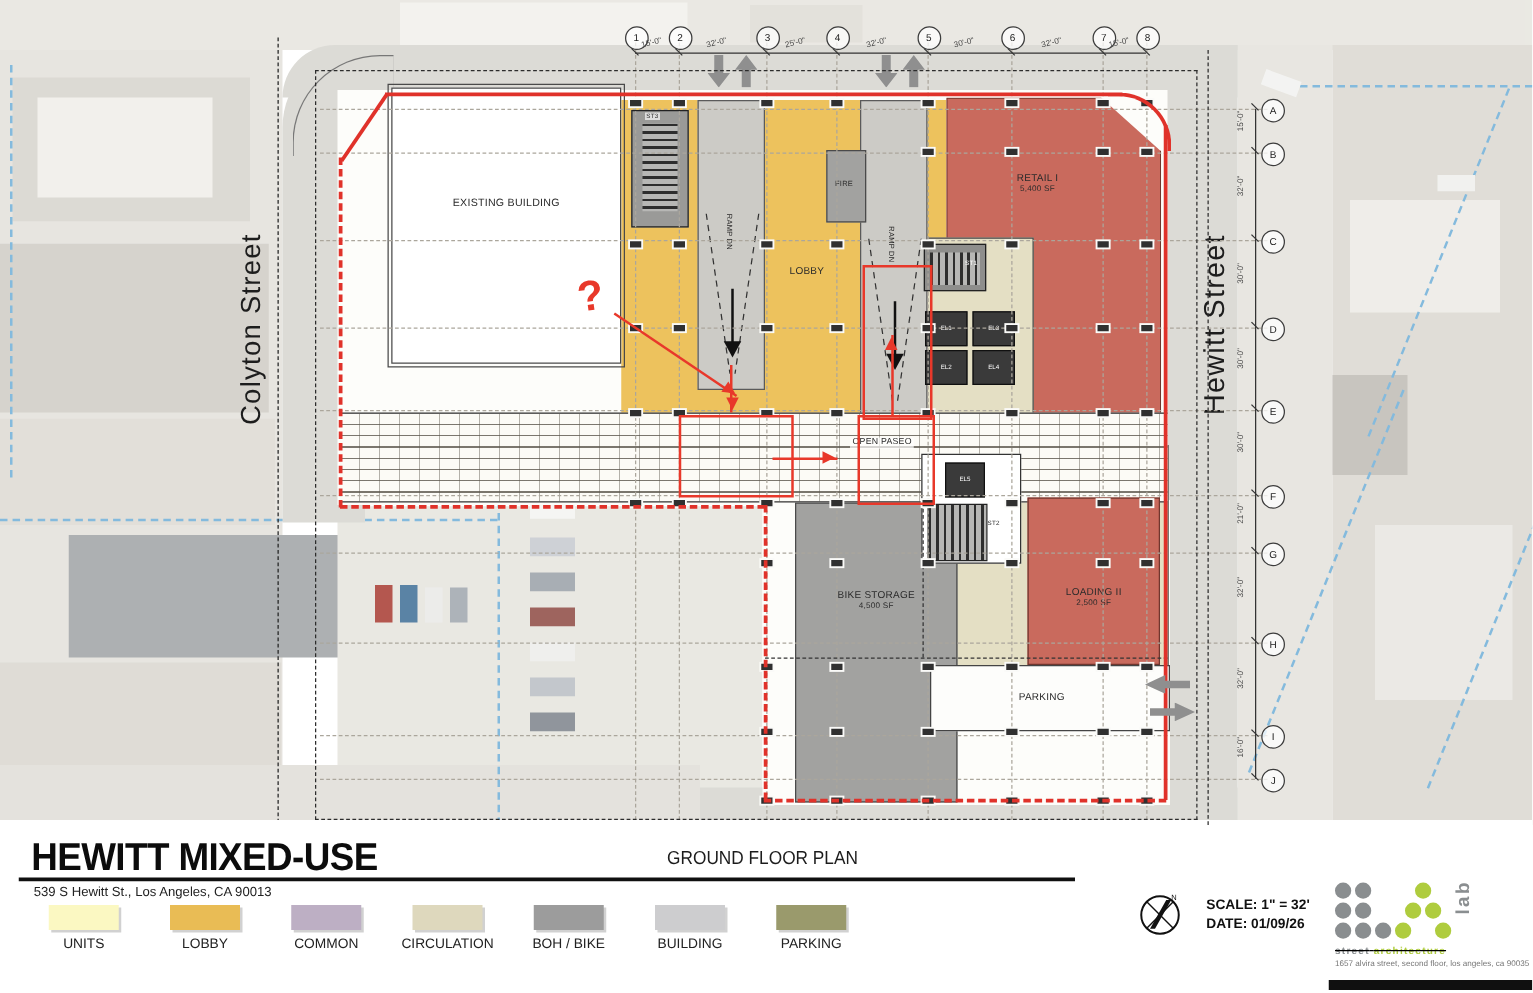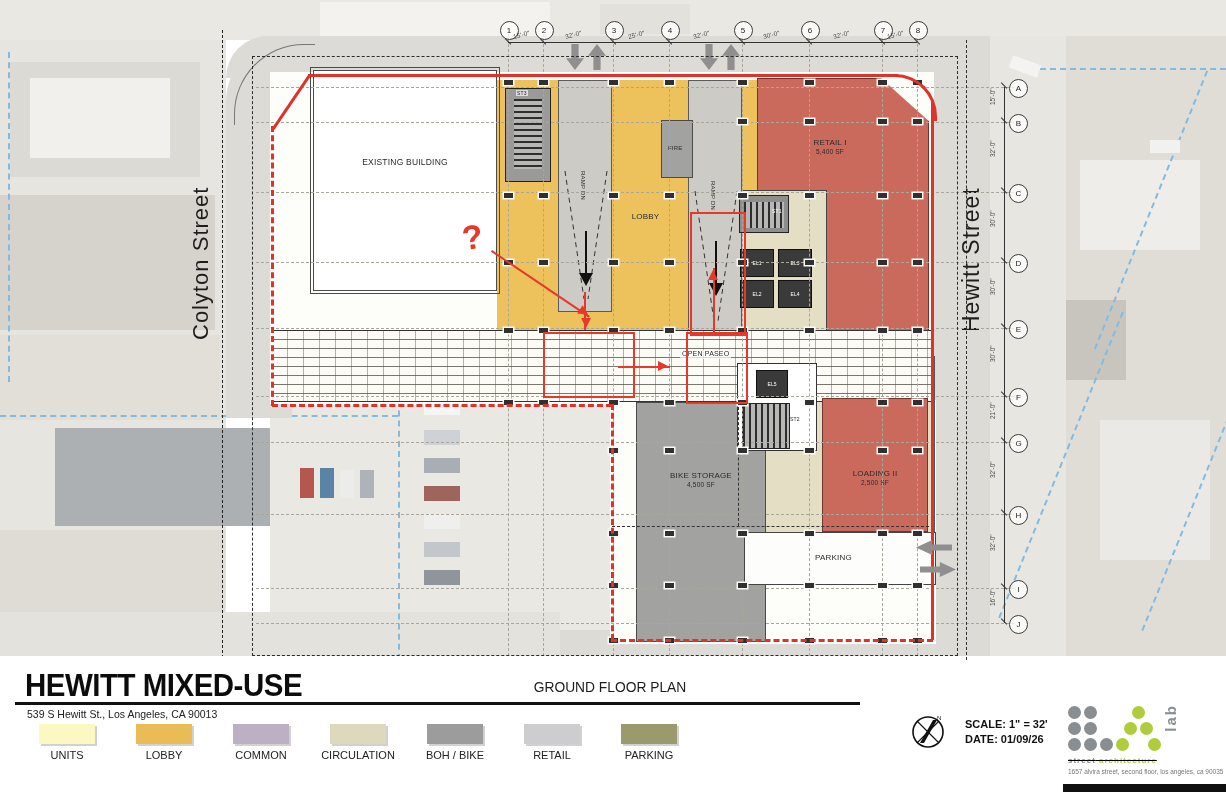--- a/index.html
+++ b/index.html
@@ -411,21 +411,21 @@
         <div class="lg-item" style="left: 311px; top: 68px;">
           <div class="lg-sw" style="background: rgb(222, 216, 189);"></div>
           <div class="lg-lb">CIRCULATION</div>
         </div>
         <div class="lg-item" style="left: 408px; top: 68px;">
           <div class="lg-sw" style="background: rgb(156, 156, 156);"></div>
           <div class="lg-lb">BOH / BIKE</div>
         </div>
         <div class="lg-item" style="left: 505px; top: 68px;">
           <div class="lg-sw" style="background: rgb(205, 205, 207);"></div>
-          <div class="lg-lb">RETAIL</div>
+          <div class="lg-lb">BUILDING</div>
         </div>
         <div class="lg-item" style="left: 602px; top: 68px;">
           <div class="lg-sw" style="background: rgb(154, 154, 108);"></div>
           <div class="lg-lb">PARKING</div>
         </div>
       </div>
 
     <svg class="abs" style="left:910px;top:58px" width="38" height="38">
       <circle cx="18" cy="18" r="15" fill="#fff" stroke="#111" stroke-width="1.6"></circle>
       <line x1="7" y1="7" x2="29" y2="29" stroke="#111" stroke-width="1.1"></line>

